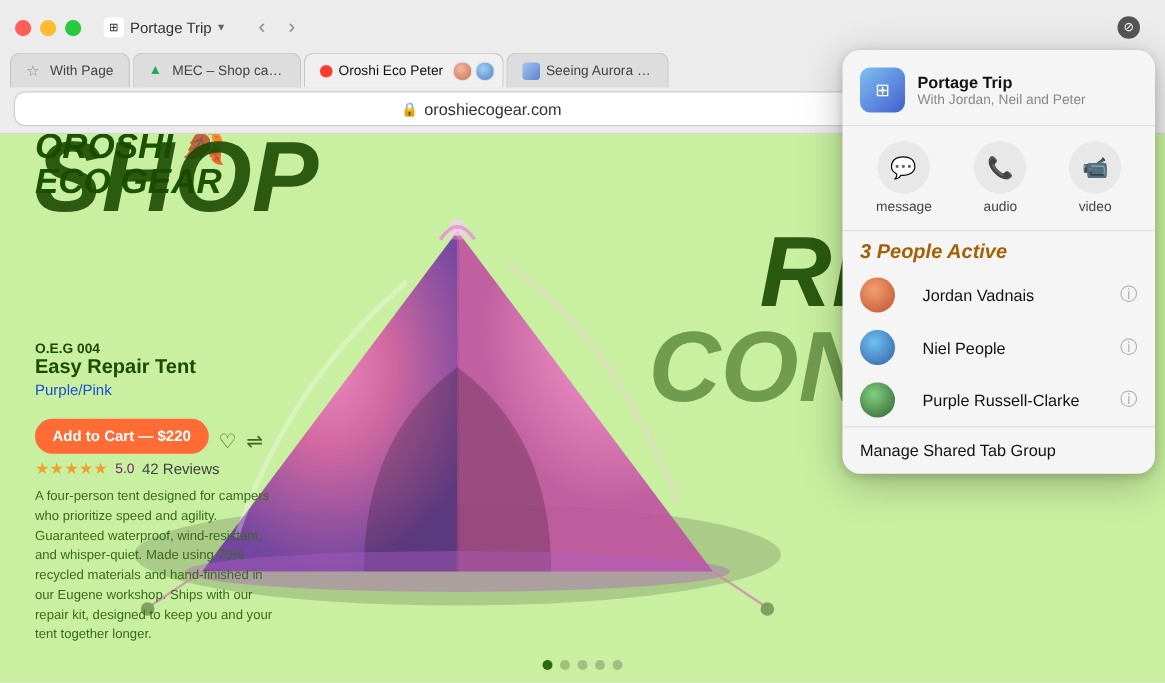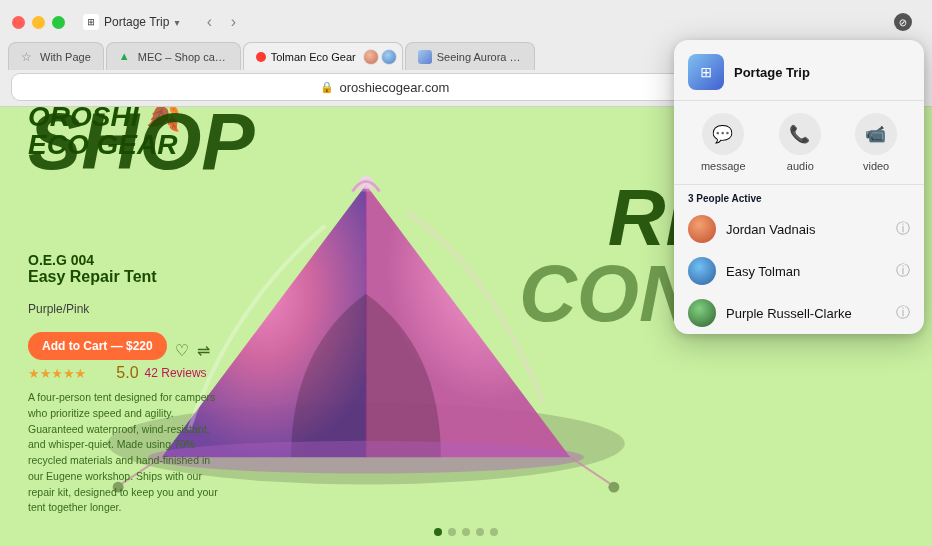--- a/index.html
+++ b/index.html
@@ -298,33 +298,33 @@
     }
 
     
     .product-info {
       position: absolute;
       bottom: 30px;
       left: 28px;
       max-width: 200px;
     }
     .product-model {
-      font-size: 14px;
+      font-size: 11px;
       font-weight: 700;
       color: #1a4a00;
     }
     .product-name {
       font-size: 16px;
       font-weight: 700;
       color: #1a4a00;
     }
     .product-color {
       font-size: 12px;
-      color: #404040;
-      margin-top: 16px;
+      color: #1d4ed8;
+      margin-top: 2px;
     }
     .add-to-cart-btn {
       margin-top: 10px;
       padding: 7px 14px;
       background: #ff6b35;
       color: white;
       border: none;
       border-radius: 20px;
       font-size: 12px;
       font-weight: 600;
@@ -344,22 +344,22 @@
       color: #3a6a20;
       cursor: pointer;
     }
     .rating-row {
       display: flex;
       align-items: center;
       gap: 6px;
       margin-top: 4px;
     }
     .stars { color: #f0a030; font-size: 13px; }
-    .rating-num { font-size: 16px; color: #a16207; margin-left: 24px; }
-    .rating-count { font-size: 12px; color: #be185d; }
+    .rating-num { font-size: 11px; color: #701a75; }
+    .rating-count { font-size: 12px; color: #404040; }
     .product-desc {
       font-size: 10.5px;
       color: #3a6a20;
       margin-top: 8px;
       line-height: 1.5;
       max-width: 190px;
     }
 
     
     .features-right {
@@ -487,29 +487,30 @@
       color: #333;
     }
     .popup-action-label {
       font-size: 11px;
       color: #444;
     }
 
     
     .popup-people-header {
       padding: 8px 14px 4px;
-      font-size: 10px;
+      font-size: 16px;
       font-weight: 600;
-      color: #0f172a;
+      color: #a16207;
+      font-style: italic;
     }
     .popup-person {
       display: flex;
       align-items: center;
       padding: 7px 14px;
-      gap: 10px;
+      gap: 22px;
       cursor: pointer;
     }
     .person-avatar {
       width: 28px;
       height: 28px;
       border-radius: 50%;
       flex-shrink: 0;
       overflow: hidden;
       display: flex;
       align-items: center;
@@ -579,21 +580,21 @@
         <span style="font-size:11px;">With Page</span>
       </div>
 
       <div class="tab">
         <span class="tab-favicon triangle">▲</span>
         <span style="font-size:11px;max-width:90px;overflow:hidden;text-overflow:ellipsis;white-space:nowrap;">MEC – Shop camping, climbing...</span>
       </div>
 
       <div class="tab active">
         <div class="tab-favicon circle-red"></div>
-        <span style="font-size:11px;">Tolman Eco Gear</span>
+        <span style="font-size:11px;">Oroshi Eco Peter</span>
         <div style="display:flex;gap:2px;margin-left:2px;">
           <div class="mini-avatar a1"></div>
           <div class="mini-avatar a2"></div>
         </div>
       </div>
 
       <div class="tab">
         <div class="tab-favicon rect"></div>
         <span style="font-size:11px;max-width:85px;overflow:hidden;text-overflow:ellipsis;white-space:nowrap;">Seeing Aurora Borealis...</span>
       </div>
@@ -723,20 +724,21 @@
     <div class="dot"></div>
   </div>
 </div>
 
 <div class="popup-panel">
 
   <div class="popup-header">
     <div class="popup-tab-icon">⊞</div>
     <div class="popup-header-text">
       <div class="popup-title">Portage Trip</div>
+      <div class="popup-subtitle">With Jordan, Neil and Peter</div>
     </div>
   </div>
 
   <div class="popup-actions">
     <button class="popup-action-btn">
       <div class="popup-action-icon">💬</div>
       <span class="popup-action-label">message</span>
     </button>
     <button class="popup-action-btn">
       <div class="popup-action-icon">📞</div>
@@ -751,23 +753,24 @@
   <div class="popup-people-header">3 People Active</div>
 
   <div class="popup-person">
     <div class="person-avatar av1"></div>
     <span class="person-name">Jordan Vadnais</span>
     <span class="person-info-icon">ⓘ</span>
   </div>
 
   <div class="popup-person">
     <div class="person-avatar av2"></div>
-    <span class="person-name">Easy Tolman</span>
+    <span class="person-name">Niel People</span>
     <span class="person-info-icon">ⓘ</span>
   </div>
 
   <div class="popup-person">
     <div class="person-avatar av3"></div>
     <span class="person-name">Purple Russell-Clarke</span>
     <span class="person-info-icon">ⓘ</span>
   </div>
 
+  <button class="popup-manage">Manage Shared Tab Group</button>
 </div>
 
 </body></html>

